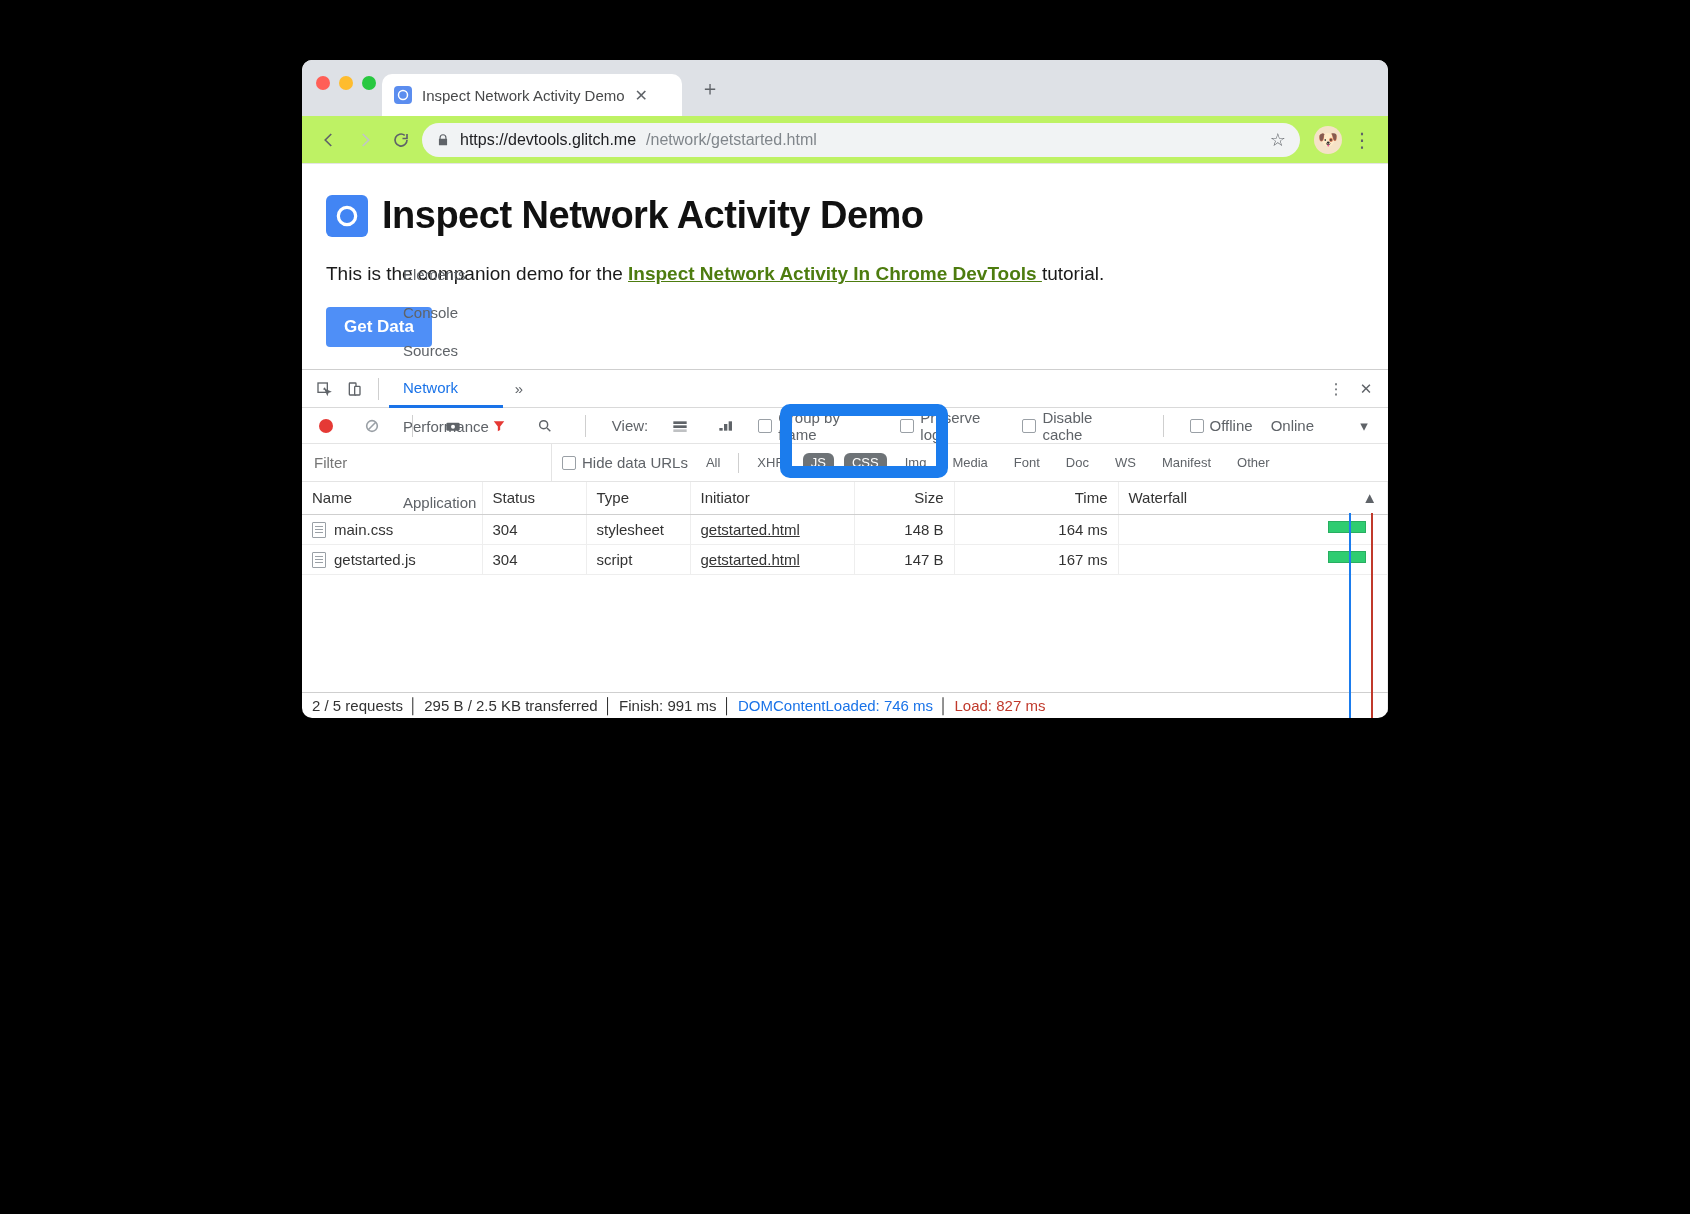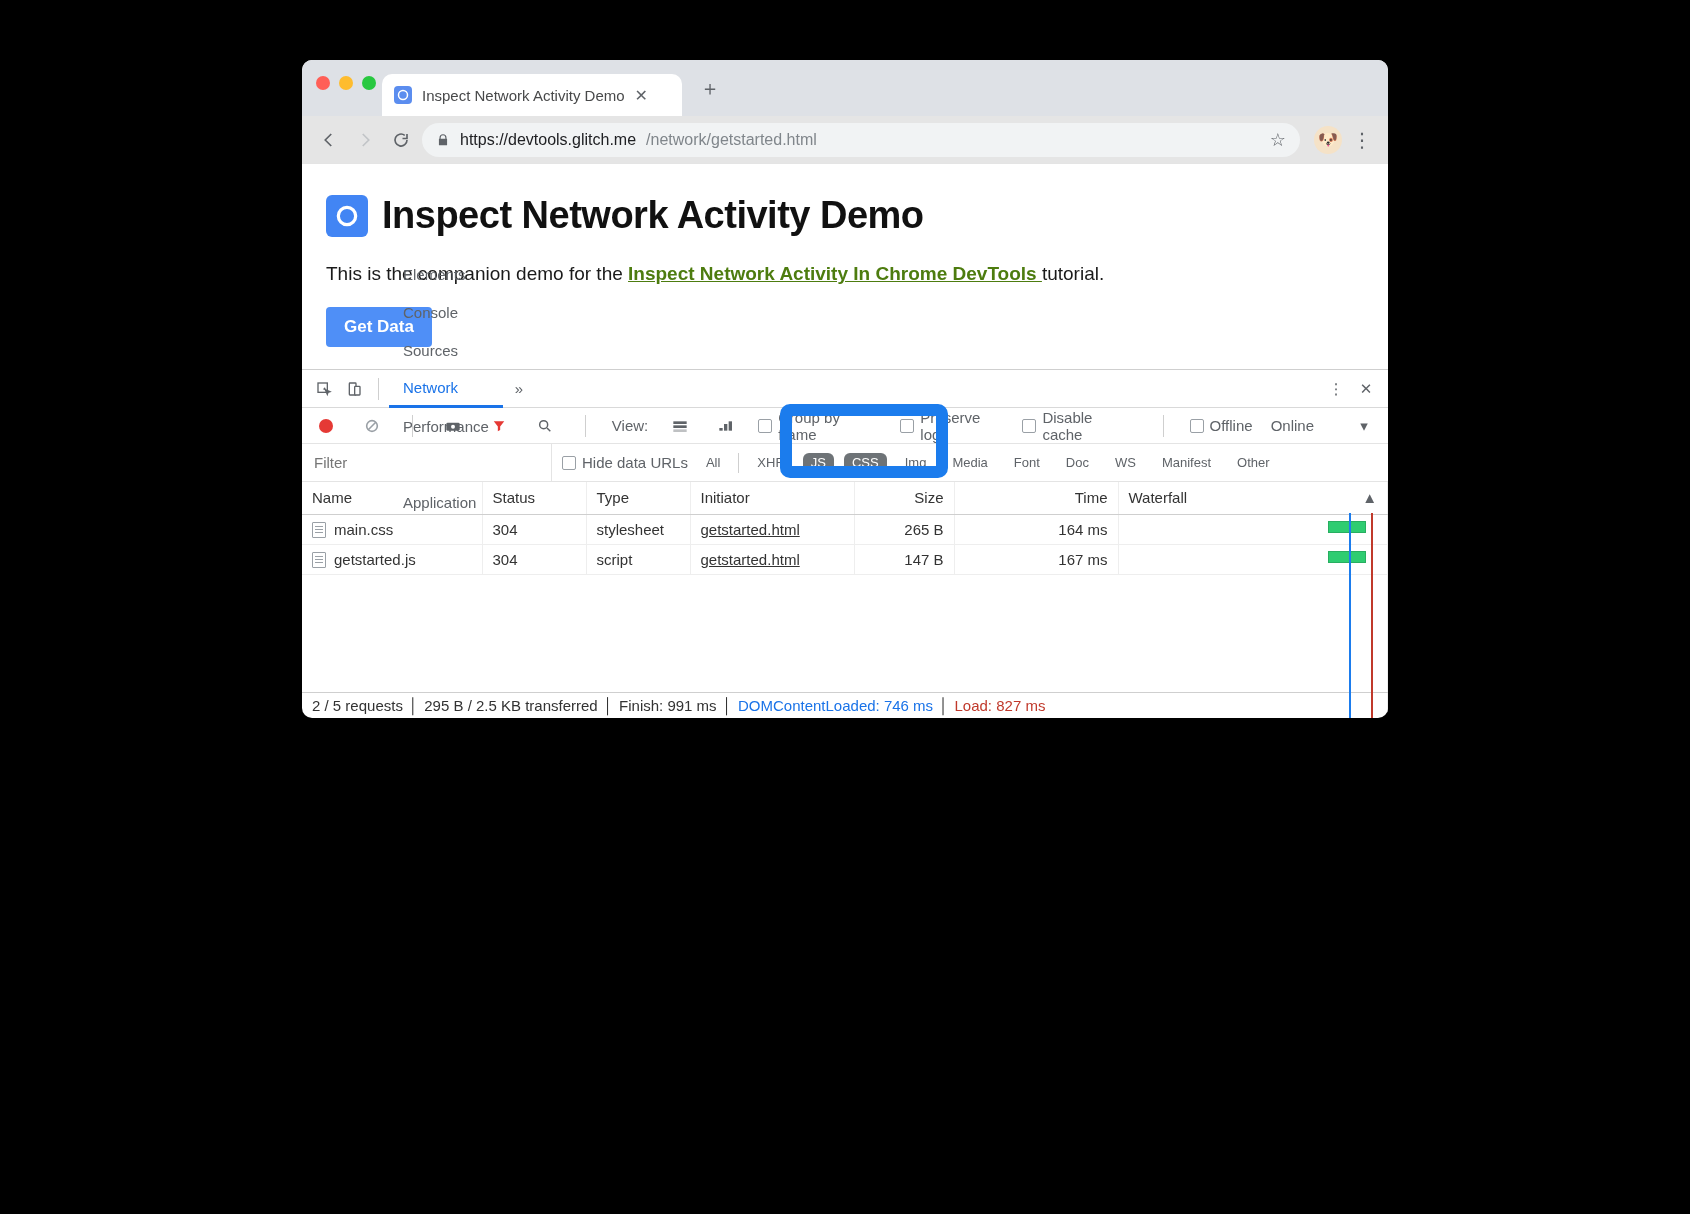--- a/index.html
+++ b/index.html
@@ -60,21 +60,21 @@
   .newtab {
     width: 32px; height: 32px;
     display: flex; align-items: center; justify-content: center;
     color: #5f6368; font-size: 20px; cursor: pointer;
     align-self: center;
     margin-left: 12px;
   }
   
   .toolbar {
     height: 48px;
-    background: #e5e5e5;
+    background: #bef264;
     border-bottom: 1px solid #e4e4e4;
     display: flex; align-items: center;
     padding: 0 12px;
     gap: 6px;
   }
   .nav-btn {
     width: 30px; height: 30px; border-radius: 50%;
     display: flex; align-items: center; justify-content: center;
     color: #5f6368; cursor: pointer; font-size: 18px;
   }
@@ -423,21 +423,21 @@
               <th class="num">Time</th>
               <th>Waterfall<span class="sort-arrow">▲</span></th>
             </tr>
           </thead>
         <tbody id="tbody-rows">
             <tr>
               <td><span class="file-ico"></span>main.css</td>
               <td>304</td>
               <td>stylesheet</td>
               <td class="link">getstarted.html</td>
-              <td class="num">265 B</td>
+              <td class="num">148 B</td>
               <td class="num">164 ms</td>
               <td class="wf-cell">
                 <div class="wf-track">
                   <div class="wf-bar" style="left:78%;width:14%"></div>
                   <div class="wf-line-blue" style="left:86%"></div>
                   <div class="wf-line-red" style="left:94%"></div>
                 </div>
               </td>
             </tr>
             <tr>

